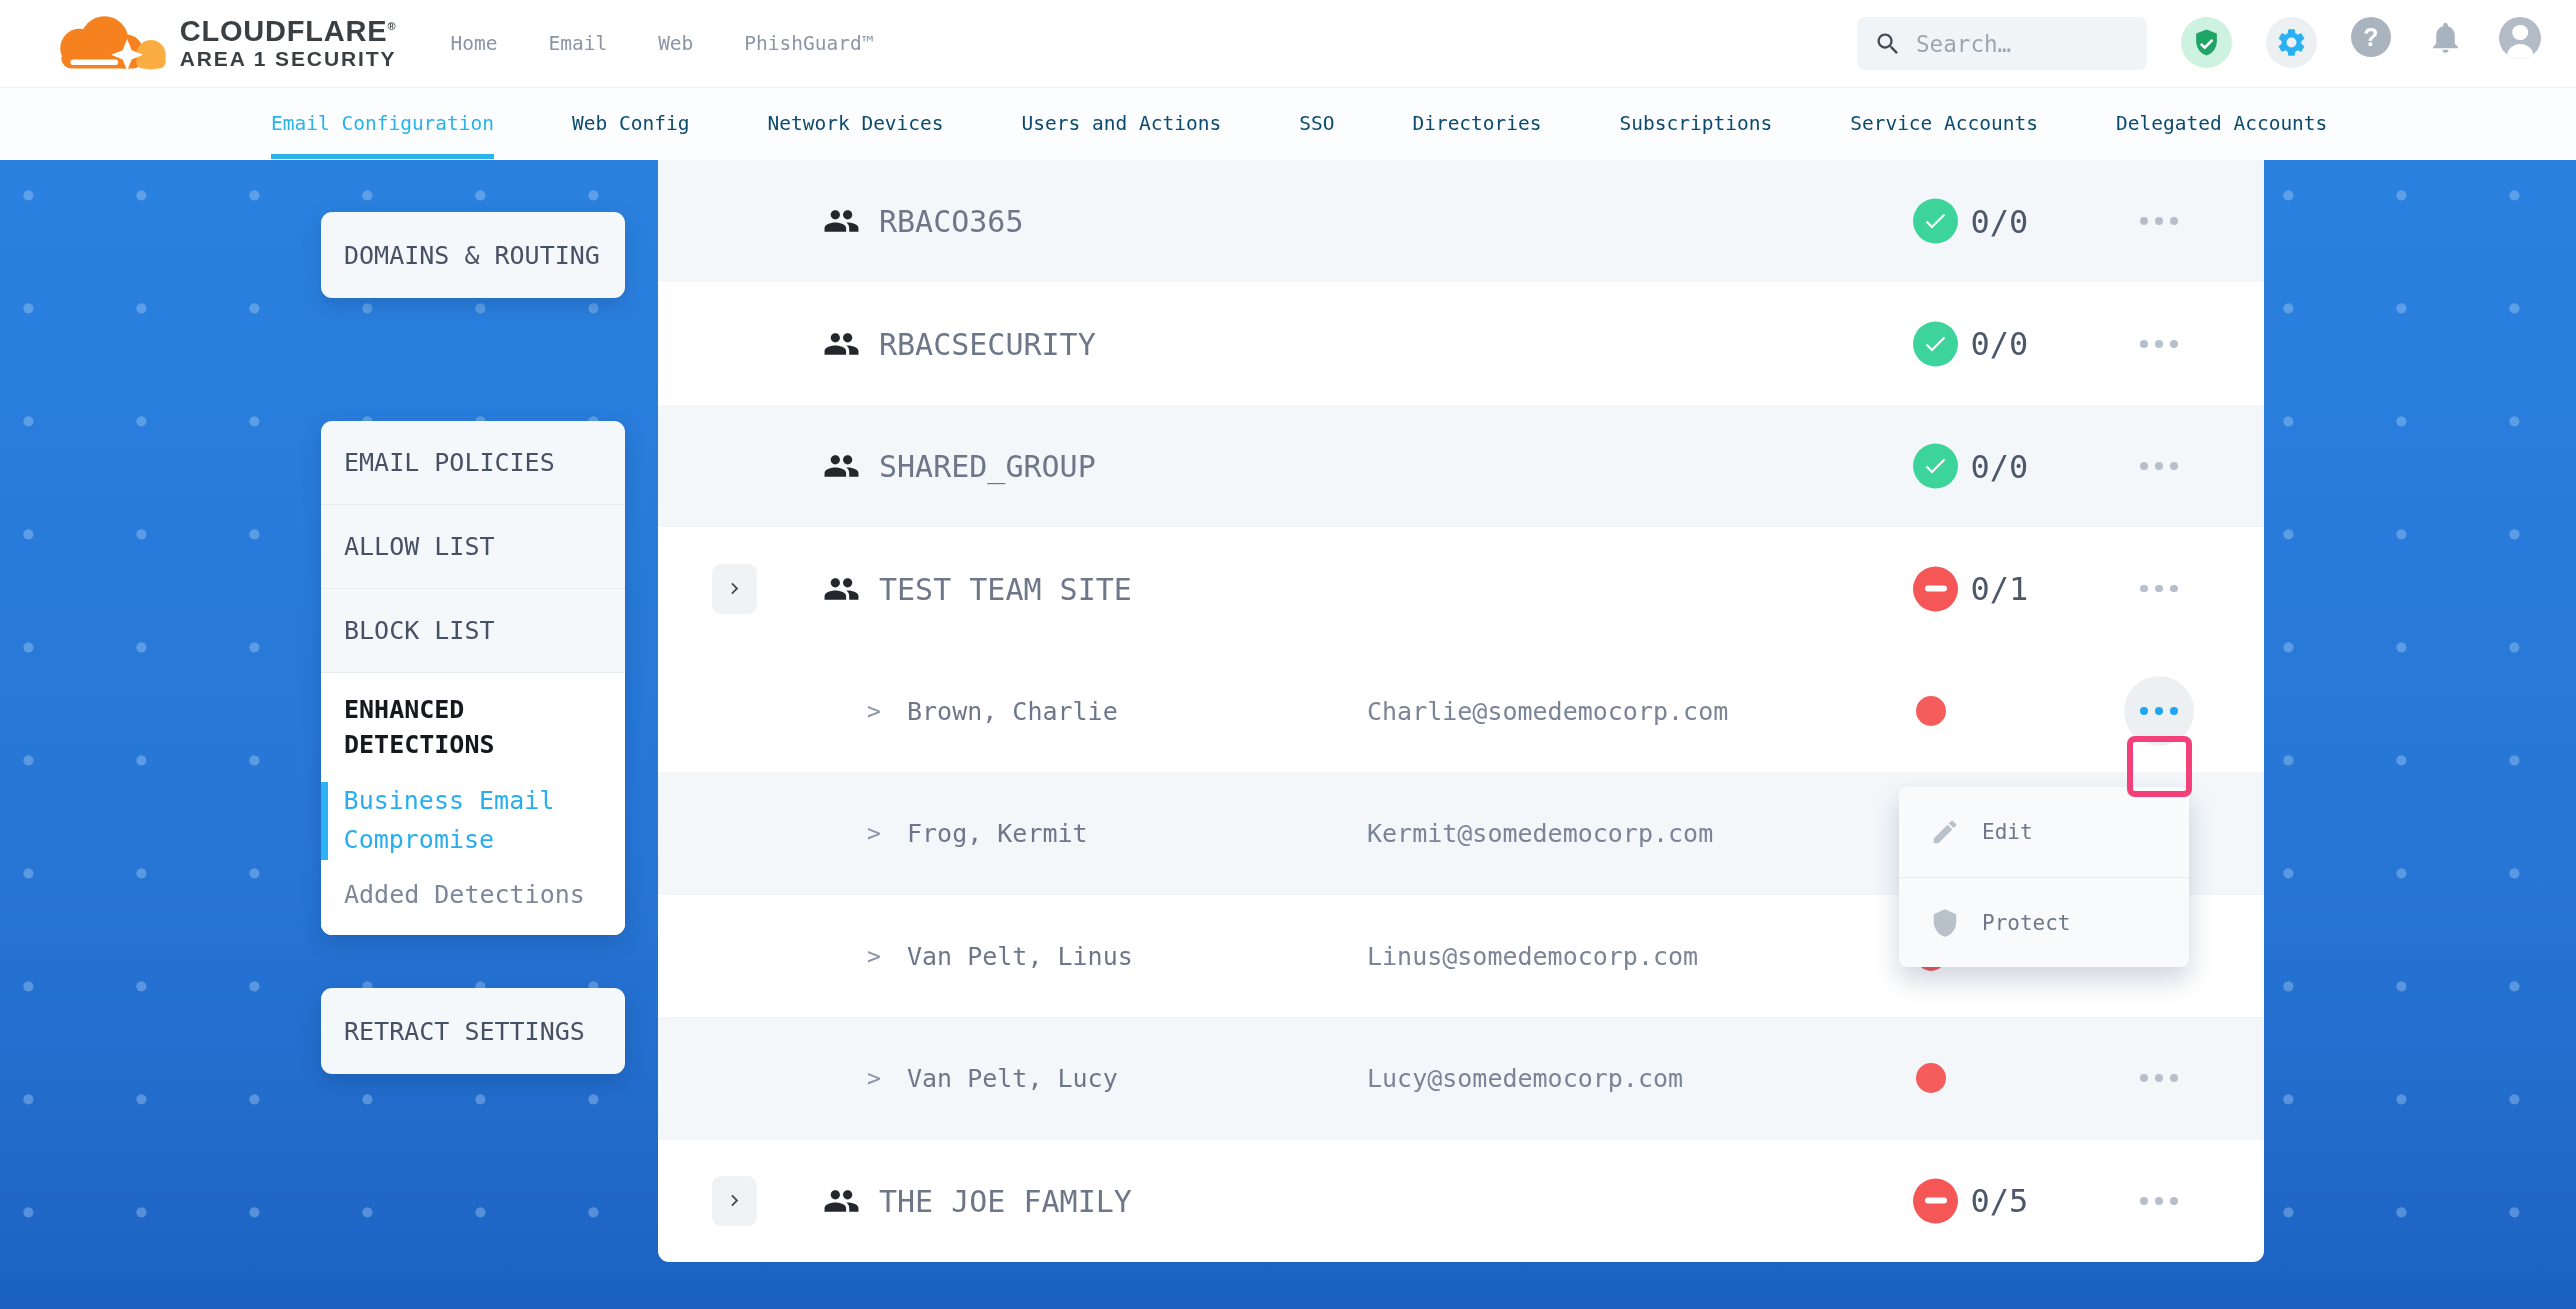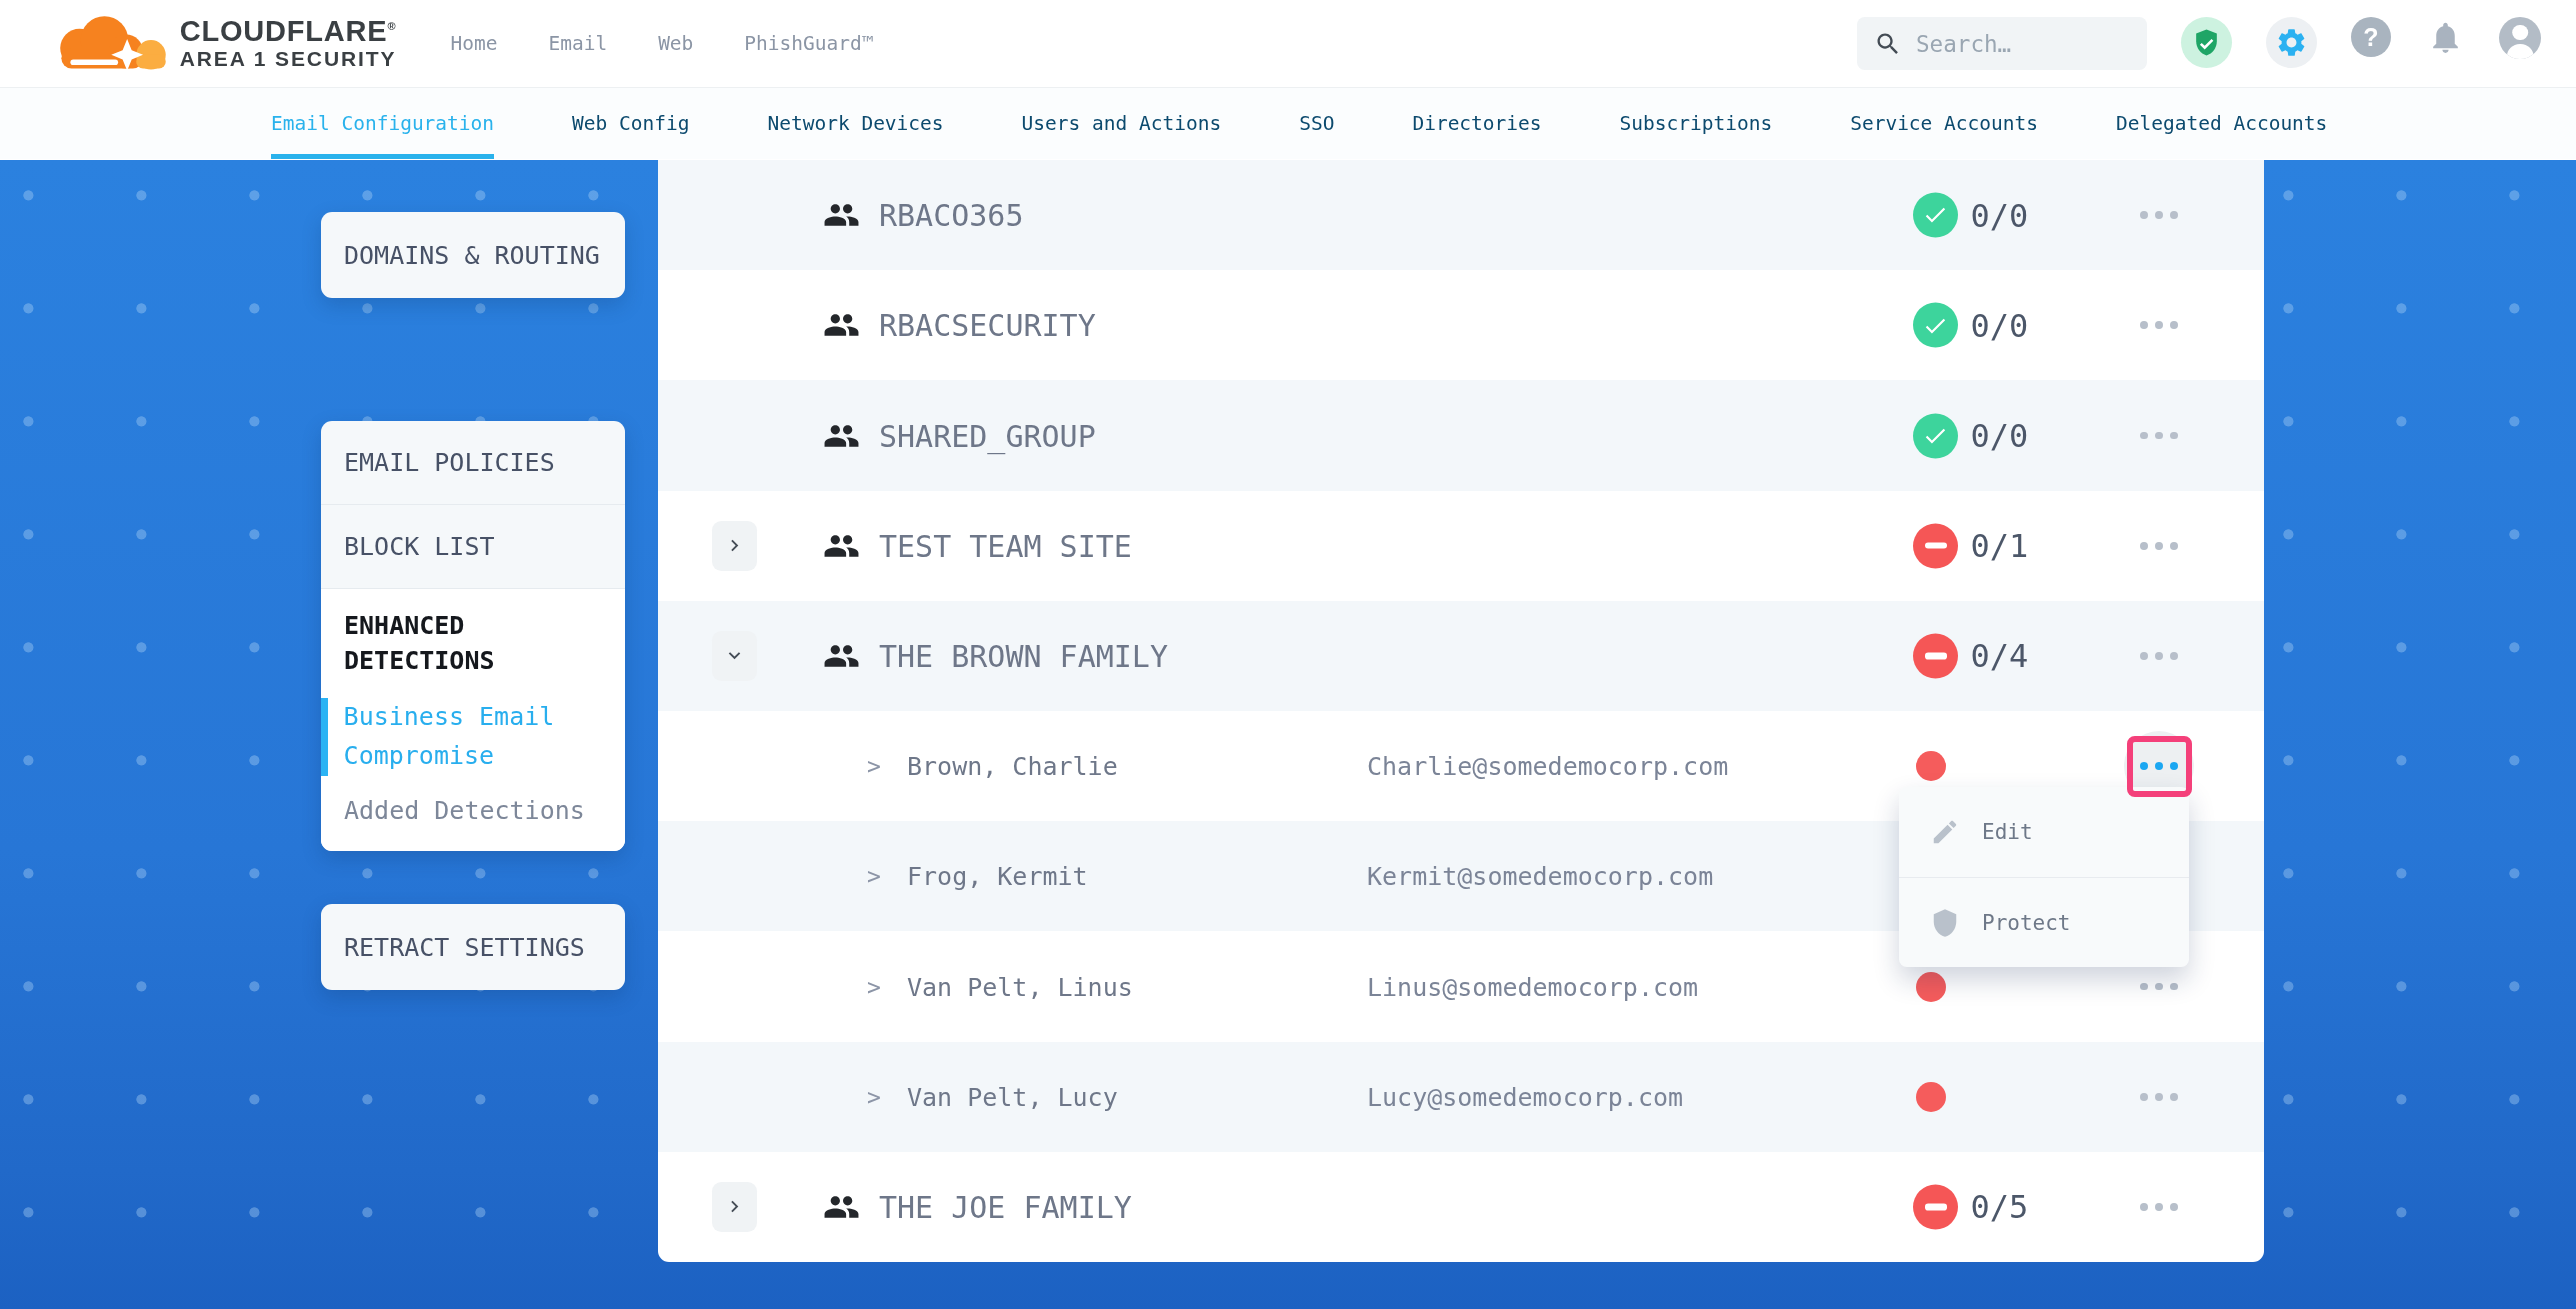--- a/index.html
+++ b/index.html
@@ -208,20 +208,23 @@
 
 <div class="sidebar">
   <div class="card single">
     <span class="side-label">DOMAINS &amp; ROUTING</span>
   </div>
   <div class="card stack">
     <div class="stack-item">
       <span class="side-label">EMAIL POLICIES</span>
     </div>
     <div class="stack-item">
+      <span class="side-label">ALLOW LIST</span>
+    </div>
+    <div class="stack-item">
       <span class="side-label">BLOCK LIST</span>
     </div>
     <div class="active-section">
       <div class="section-title">ENHANCED DETECTIONS</div>
       <div class="sub-item-active">Business Email Compromise</div>
       <div class="sub-item">Added Detections</div>
     </div>
   </div>
   <div class="card retract">
     <span class="side-label">RETRACT SETTINGS</span>
@@ -307,42 +310,20 @@
           </span>
         <span class="count">0/1</span>
       </span>
       <button class="more">
           <i></i>
           <i></i>
           <i></i>
         </button>
     </div>
 
-    <div class="row alt">
-      <button class="expander">
-          <svg viewBox="0 0 24 24">
-            <path fill="#454d57" d="M16.59 8.59 12 13.17 7.41 8.59 6 10l6 6 6-6z"></path>
-          </svg>
-        </button>
-      <span class="gicon"><svg viewBox="0 0 24 24">
-            <path fill="#24272b" d="M16 11c1.66 0 2.99-1.34 2.99-3S17.66 5 16 5s-3 1.34-3 3 1.34 3 3 3zm-8 0c1.66 0 2.99-1.34 2.99-3S9.66 5 8 5 5 6.34 5 8s1.34 3 3 3zm0 2c-2.33 0-7 1.17-7 3.5V19h14v-2.5c0-2.33-4.67-3.5-7-3.5zm8 0c-.29 0-.62.02-.97.05 1.16.84 1.97 1.97 1.97 3.45V19h6v-2.5c0-2.33-4.67-3.5-7-3.5z"></path>
-          </svg></span>
-      <span class="gname">THE BROWN FAMILY</span>
-      <span class="status">
-        <span class="badge blocked">
-            <span class="minus"></span>
-          </span>
-        <span class="count">0/4</span>
-      </span>
-      <button class="more">
-          <i></i>
-          <i></i>
-          <i></i>
-        </button>
-    </div>
 
     <div class="row">
       <span class="marrow">&gt;</span>
       <span class="mname">Brown, Charlie</span>
       <span class="memail">Charlie@somedemocorp.com</span>
       <span class="dot"></span>
       <button class="more open">
           <i></i>
           <i></i>
           <i></i>

